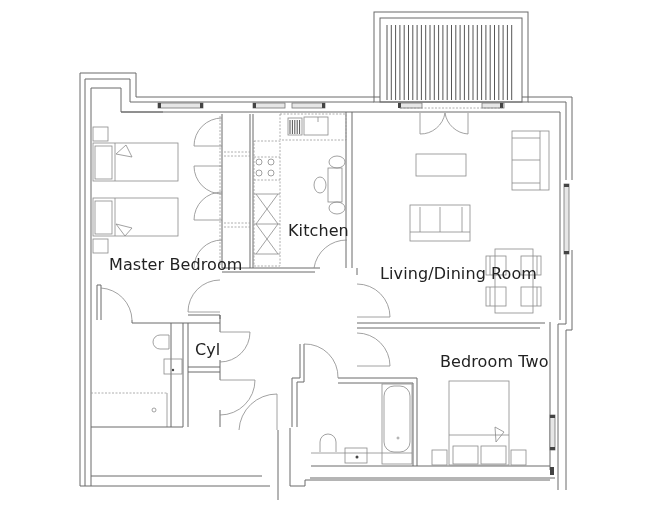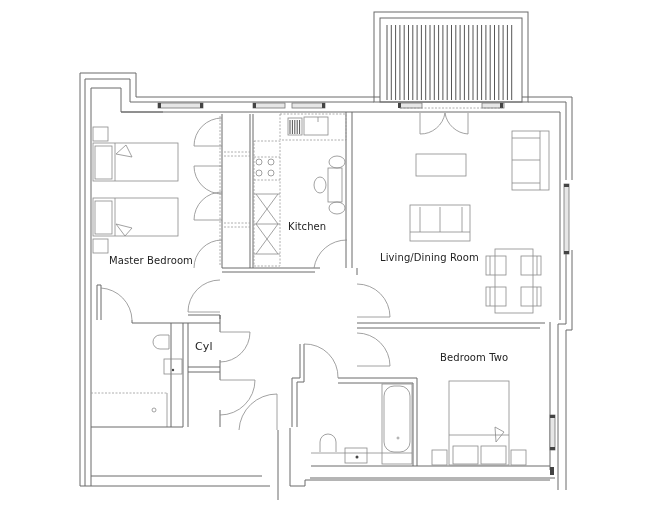--- a/index.html
+++ b/index.html
@@ -1,18 +1,18 @@
 <!DOCTYPE html>
 <html><head>
 <meta charset="utf-8">
 <style>
   html, body { margin:0; padding:0; background:#ffffff; }
   body { width:654px; height:506px; position:relative; overflow:hidden; font-family:"Liberation Sans", sans-serif; }
   #plan { position:absolute; left:0; top:0; width:654px; height:506px; }
-  .lbl { position:absolute; font-family:"DejaVu Sans", "Liberation Sans", sans-serif; font-size:10px; color:#222; white-space:nowrap; letter-spacing:0.1px; }
+  .lbl { position:absolute; font-family:"DejaVu Sans", "Liberation Sans", sans-serif; font-size:16px; color:#222; white-space:nowrap; letter-spacing:0.1px; }
   .w { stroke:#6a6a6a; fill:none; stroke-width:1; }
   .f { stroke:#8a8a8a; fill:none; stroke-width:0.8; }
   .dash { stroke:#999; fill:none; stroke-width:0.8; stroke-dasharray:2 1.5; }
   .win { stroke:#777; fill:#e6e6e6; stroke-width:0.8; }
   .blk { fill:#444; }
 </style>
 </head>
 <body>
 
 <svg id="plan" viewBox="0 0 654 506" xmlns="http://www.w3.org/2000/svg">
@@ -273,15 +273,15 @@
     <rect class="f" x="453" y="446" width="25" height="18"></rect>
     <rect class="f" x="481" y="446" width="25" height="18"></rect>
     <path class="f" d="M495,427 L504,432 L496,442 Z"></path>
     <rect class="f" x="432" y="450" width="15" height="15"></rect>
     <rect class="f" x="511" y="450" width="15" height="15"></rect>
   </g>
 </svg>
 
 <div class="lbl" style="left:109px;top:255px;">Master Bedroom</div>
 <div class="lbl" style="left:288px;top:221px;">Kitchen</div>
-<div class="lbl" style="left:380px;top:252px;">Living/Dining Room</div>
-<div class="lbl" style="left:195px;top:340px;font-size:11px;">Cyl</div>
+<div class="lbl" style="left:380px;top:264px;">Living/Dining Room</div>
+<div class="lbl" style="left:195px;top:340px;font-size:16px;">Cyl</div>
 <div class="lbl" style="left:440px;top:352px;">Bedroom Two</div>
 
 </body></html>

